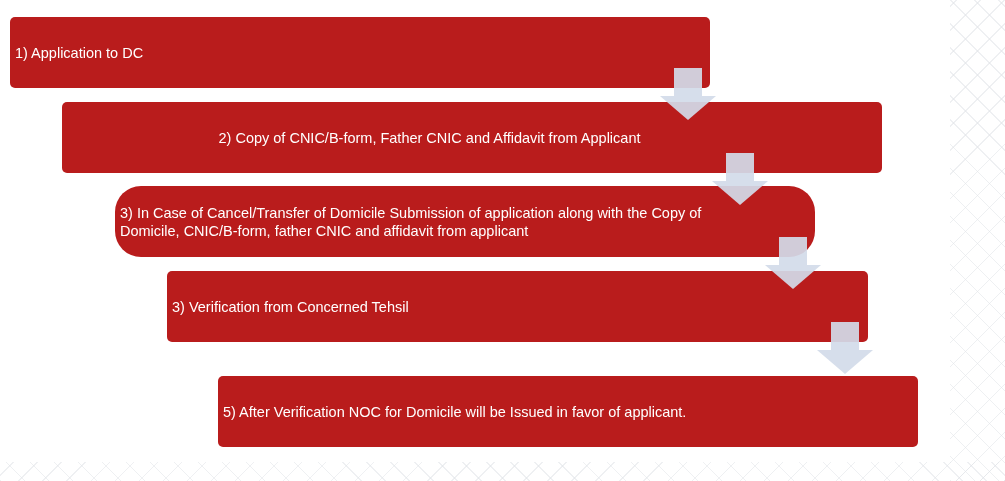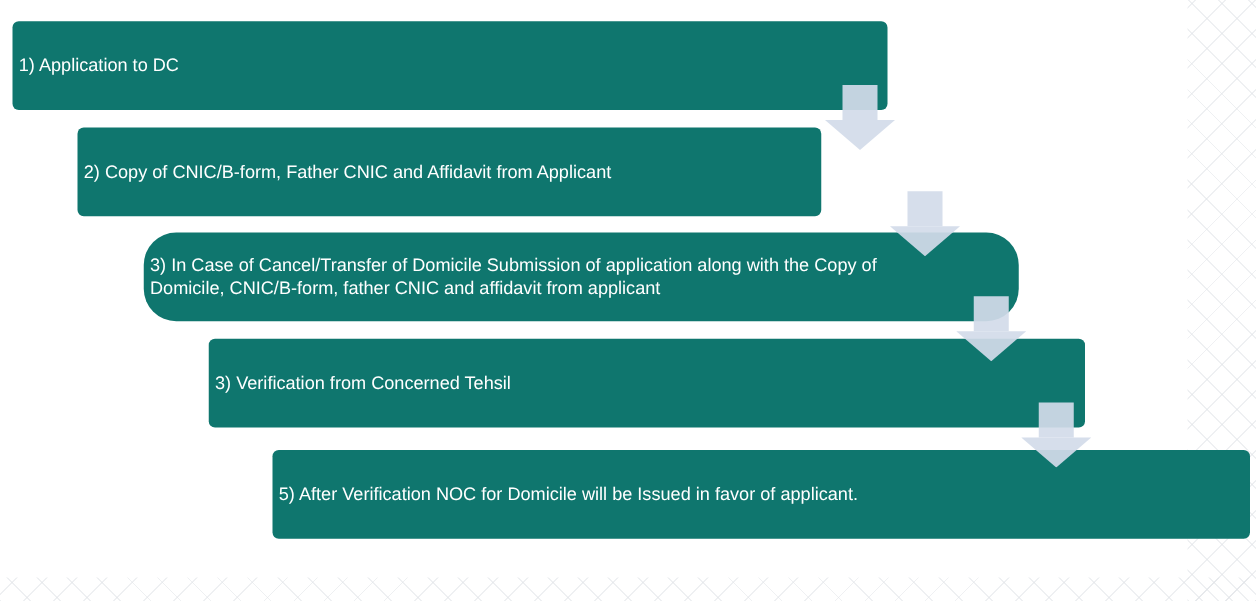--- a/index.html
+++ b/index.html
@@ -11,52 +11,52 @@
     .pattern {
       position: absolute; pointer-events: none;
       background-image:
         repeating-linear-gradient(45deg, rgba(225,228,232,0.55) 0 1px, transparent 1px 17px),
         repeating-linear-gradient(-45deg, rgba(225,228,232,0.55) 0 1px, transparent 1px 17px);
     }
     .pattern.right { left: 950px; top: 0; width: 55px; height: 481px; }
     .pattern.bottom { left: 0; top: 462px; width: 1005px; height: 19px; }
     .step {
       position: absolute; height: 71px;
-      background: #0f766e; border-radius: 5px;
+      background: #b91c1c; border-radius: 5px;
       color: #ffffff; font-size: 14.5px; line-height: 18px;
       display: flex; align-items: center; padding-left: 5px; box-sizing: border-box;
     }
     .step .label { display: block; padding-right: 90px; }
     .arrow { position: absolute; width: 56px; height: 53px; }
   </style>
 </head>
 <body>
 
 <div class="pattern right"></div>
 <div class="pattern bottom"></div>
 
 <div>
 
   <div class="step" style="left:10px; top:17px; width:700px;">
     <span class="label">1) Application to DC</span>
   </div>
 
-  <div class="step" style="left:62px; top:102px; width:595px;">
+  <div class="step" style="left:62px; top:102px; width:820px;justify-content:center;">
     <span class="label">2) Copy of CNIC/B-form, Father CNIC and Affidavit from Applicant</span>
   </div>
 
   <div class="step" style="left:115px; top:186px; width:700px;border-radius:26px;">
     <span class="label">3) In Case of Cancel/Transfer of Domicile Submission of application along with the Copy of Domicile, CNIC/B-form, father CNIC and affidavit from applicant</span>
   </div>
 
   <div class="step" style="left:167px; top:271px; width:701px;">
     <span class="label">3) Verification from Concerned Tehsil</span>
   </div>
 
-  <div class="step" style="left:218px; top:360px; width:782px;">
+  <div class="step" style="left:218px; top:376px; width:700px;">
     <span class="label">5) After Verification NOC for Domicile will be Issued in favor of applicant.</span>
   </div>
 
   <svg class="arrow" style="left:660px; top:67px;" viewBox="0 0 56 53">
     <rect x="14" y="1" width="28" height="28" fill="#d3dbe9" fill-opacity="0.92"></rect>
     <polygon points="0,29 56,29 28,53" fill="#d3dbe9" fill-opacity="0.92"></polygon>
   </svg>
   <svg class="arrow" style="left:712px; top:152px;" viewBox="0 0 56 53">
     <rect x="14" y="1" width="28" height="28" fill="#d3dbe9" fill-opacity="0.92"></rect>
     <polygon points="0,29 56,29 28,53" fill="#d3dbe9" fill-opacity="0.92"></polygon>

